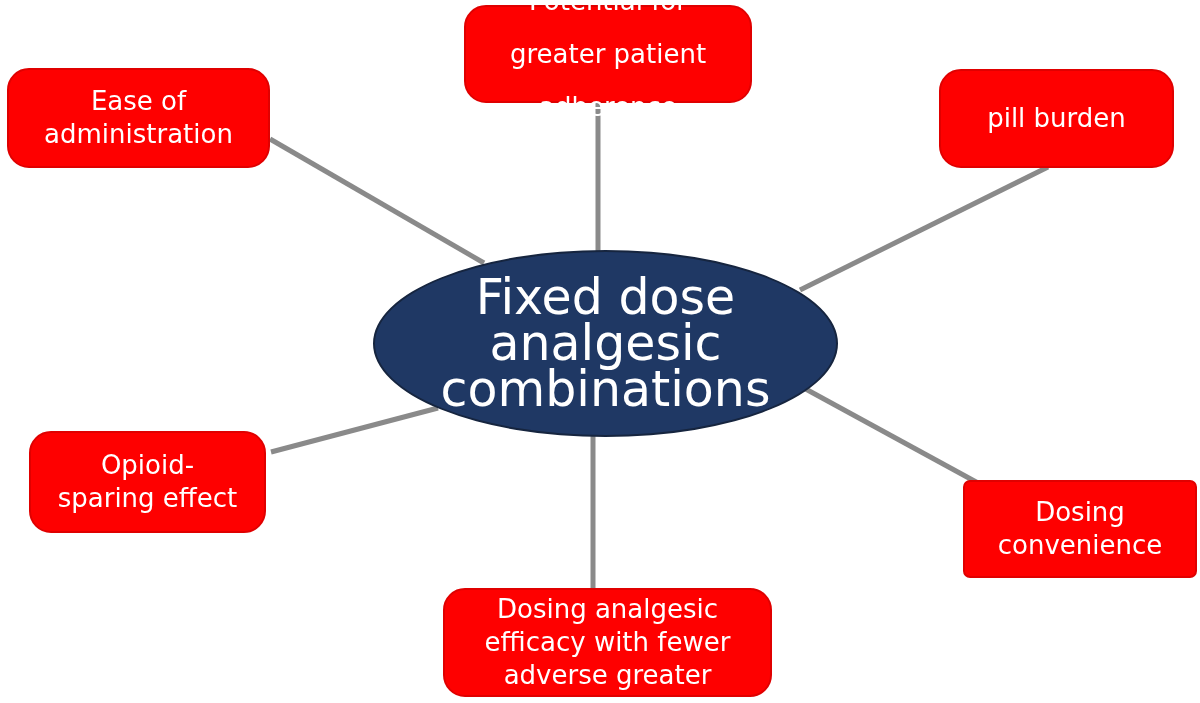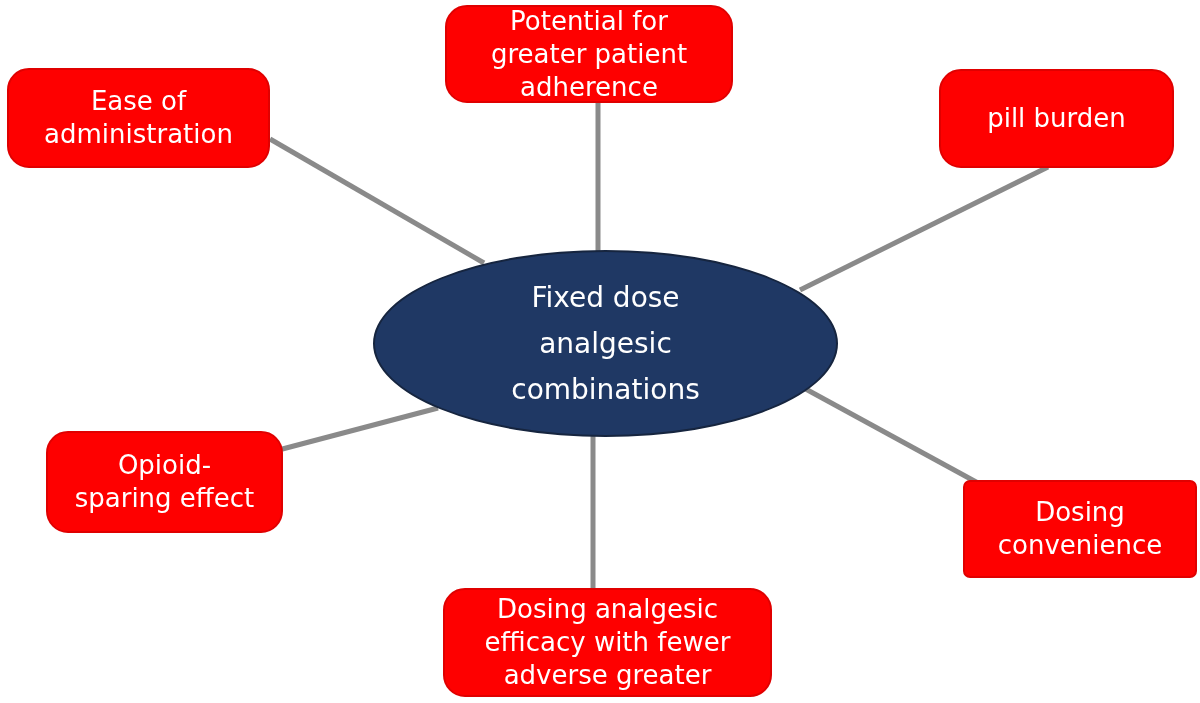--- a/index.html
+++ b/index.html
@@ -34,44 +34,44 @@
     height: 187px;
     background: var(--center-fill, #1F3864);
     border: 2px solid var(--center-border, #16253F);
     border-radius: 50%;
     box-sizing: border-box;
     display: flex;
     flex-direction: column;
     align-items: center;
     justify-content: center;
     color: var(--text-color, #ffffff);
-    font-size: 28px;
+    font-size: 49px;
     line-height: 46px;
     text-align: center;
   }
   .node {
     position: absolute;
     background: var(--node-fill, #FE0000);
     border: 2px solid var(--node-border, #E00000);
     border-radius: 22px;
     box-sizing: border-box;
     display: flex;
     flex-direction: column;
     align-items: center;
     justify-content: center;
     color: var(--text-color, #ffffff);
     font-size: 26px;
     line-height: 33px;
     text-align: center;
   }
   .ln { display: block; }
-  .node-top        { left: 445px; top: 5px;   width: 288px; height: 98px;  }
+  .node-top        { left: 464px; top: 5px;   width: 288px; height: 98px; gap: 20px;  }
   .node-top-left   { left: 7px;   top: 68px;  width: 263px; height: 100px; }
   .node-top-right  { left: 939px; top: 69px;  width: 235px; height: 99px;  }
-  .node-left       { left: 46px;  top: 431px; width: 237px; height: 102px; }
+  .node-left       { left: 29px;  top: 431px; width: 237px; height: 102px; }
   .node-right      { left: 963px; top: 480px; width: 234px; height: 98px; border-radius: 7px;  }
   .node-bottom     { left: 443px; top: 588px; width: 329px; height: 109px; }
 </style>
 </head>
 <body>
 
 <div class="canvas">
 
   <svg class="connectors" viewBox="0 0 1200 703" xmlns="http://www.w3.org/2000/svg">
     <line x1="598" y1="103" x2="598" y2="256"></line>

